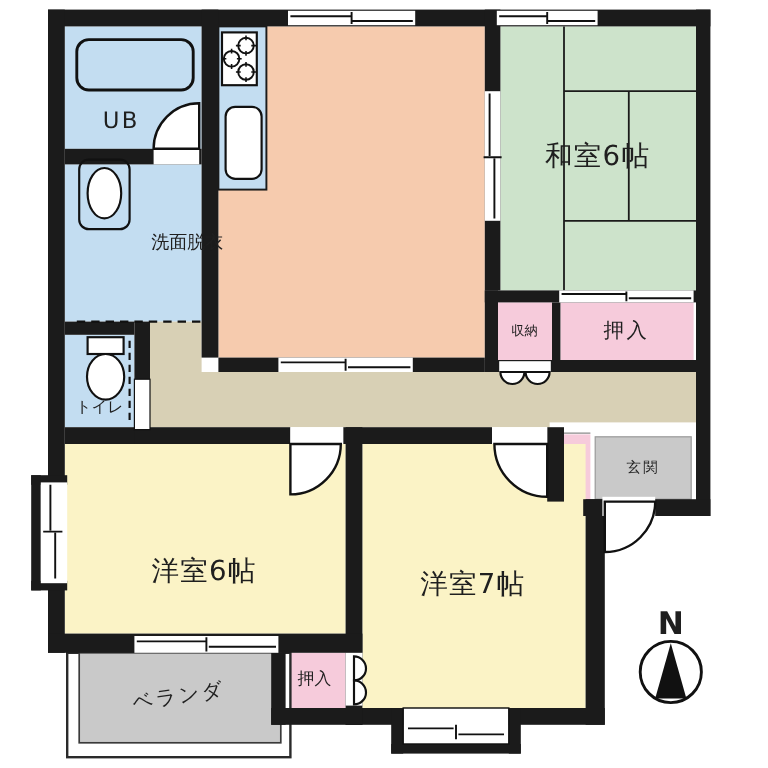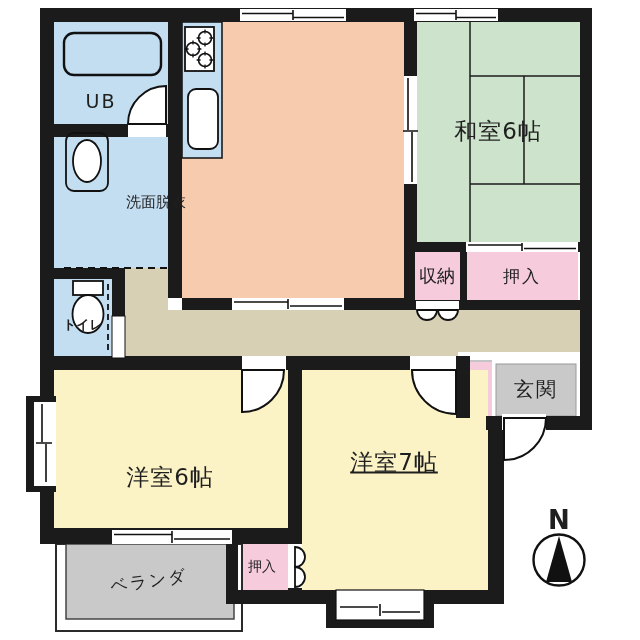--- a/index.html
+++ b/index.html
@@ -7,24 +7,24 @@
         font-family:"DejaVu Sans","Liberation Sans",sans-serif;overflow:hidden;}
   .plan svg{position:absolute;left:0;top:0;}
   .wall{fill:var(--c-wall,#1b1b1b);}
   .lbl{position:absolute;transform:translate(-50%,-50%);color:var(--c-text,#1f1f1f);
        white-space:nowrap;line-height:1;font-weight:500;}
   .lbl-ldk{font-size:25px;letter-spacing:3px;}
   .lbl-room{font-size:23px;letter-spacing:1px;text-align:center;}
   .lbl-ub{font-size:19px;letter-spacing:2px;}
   .lbl-senmen{font-size:15px;}
   .lbl-toilet{font-size:13px;}
-  .lbl-shuno{font-size:18px;}
+  .lbl-shuno{font-size:11px;}
   .lbl-oshiire{font-size:17px;letter-spacing:2px;}
   .lbl-oshiire-s{font-size:14px;}
-  .lbl-genkan{font-size:20px;letter-spacing:2px;}
+  .lbl-genkan{font-size:12px;letter-spacing:2px;}
   .lbl-veranda{font-size:17px;letter-spacing:2px;transform:translate(-50%,-50%) rotate(-8deg);}
   .lbl-north{font-size:26px;font-weight:bold;letter-spacing:0;}
 </style>
 </head>
 <body>
 
 <div class="plan">
 <svg viewBox="0 0 640 640" width="640" height="640">
 
   <g>
@@ -187,23 +187,23 @@
   </g>
 
   <g>
     <circle cx="559" cy="560" r="25.5" fill="#fff" stroke="#111" stroke-width="2.4"></circle>
     <polygon points="559,536 546,582 572,582" fill="#111"></polygon>
   </g>
 </svg>
 
   <div class="lbl lbl-ub" style="left:101px;top:101px;">UB</div>
   <div class="lbl lbl-senmen" style="left:111px;top:202px;margin-left:45px;">洗面脱衣</div>
-  <div class="lbl lbl-toilet" style="left:83px;top:324px;font-weight:bold;">トイレ</div>
+  <div class="lbl lbl-toilet" style="left:83px;top:340px;">トイレ</div>
   <div class="lbl lbl-room" style="left:498px;top:131px;">和室6帖</div>
   <div class="lbl lbl-shuno" style="left:437px;top:276px;">収納</div>
   <div class="lbl lbl-oshiire" style="left:522px;top:276px;">押入</div>
   <div class="lbl lbl-genkan" style="left:536px;top:389px;">玄関</div>
   <div class="lbl lbl-room" style="left:170px;top:441px;margin-top:36px;">洋室6帖</div>
-  <div class="lbl lbl-room" style="left:394px;top:462px;text-decoration:underline;">洋室7帖</div>
+  <div class="lbl lbl-room" style="left:394px;top:488px;">洋室7帖</div>
   <div class="lbl lbl-oshiire-s" style="left:262px;top:566px;">押入</div>
   <div class="lbl lbl-veranda" style="left:149px;top:581px;">ベランダ</div>
   <div class="lbl lbl-north" style="left:559px;top:520px;">N</div>
 </div>
 
 </body></html>

